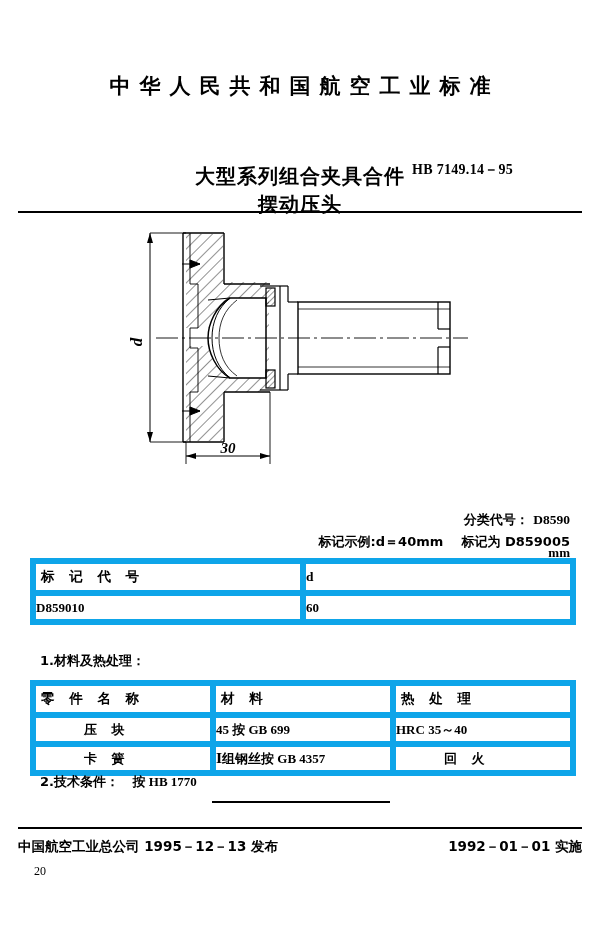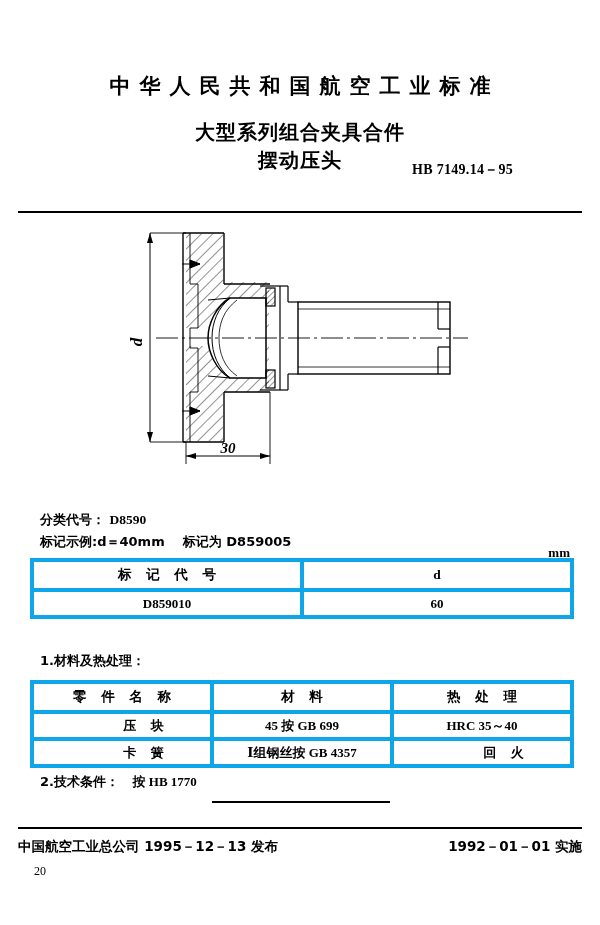--- a/index.html
+++ b/index.html
@@ -40,20 +40,21 @@
     left: 0; top: 118px;
     width: 600px;
     text-align: center;
   }
   .title-line-1 {
     font-size: 20px;
     font-weight: bold;
     letter-spacing: 1px;
     font-family: "DejaVu Sans", "Liberation Sans", sans-serif;
     line-height: 28px;
+    margin-top: 44px;
   }
   .title-line-2 {
     font-size: 20px;
     font-weight: bold;
     letter-spacing: 1px;
     font-family: "DejaVu Sans", "Liberation Sans", sans-serif;
     line-height: 28px;
   }
 
   .std-number {
@@ -86,20 +87,21 @@
     left: 40px; top: 511px;
     width: 530px;
     font-size: 13px;
     font-family: "DejaVu Sans", "Liberation Sans", sans-serif;
   }
   .spec-row {
     position: relative;
     height: 22px;
     white-space: nowrap;
     font-weight: bold;
+    text-align: right;
   }
   .spec-label { font-weight: bold; }
   .spec-value {
     font-family: "Liberation Serif", "DejaVu Serif", serif;
     font-weight: bold;
     font-size: 13.5px;
   }
   .unit-mm {
     position: absolute;
     right: 0; top: 12px;
@@ -108,22 +110,22 @@
     font-size: 13px;
   }
 
   
   table.std-table {
     position: absolute;
     border-collapse: collapse;
     table-layout: fixed;
   }
   table.std-table td, table.std-table th {
-    border: 4px solid #0ea5e9;
-    text-align: center;
+    border: 6px solid #0ea5e9;
+    text-align: left;
     vertical-align: middle;
     padding: 0;
     font-weight: bold;
   }
   table.std-table th {
     height: 26px;
     font-size: 13.5px;
     letter-spacing: 5px;
     text-indent: 5px;
     font-family: "DejaVu Sans", "Liberation Sans", sans-serif;

